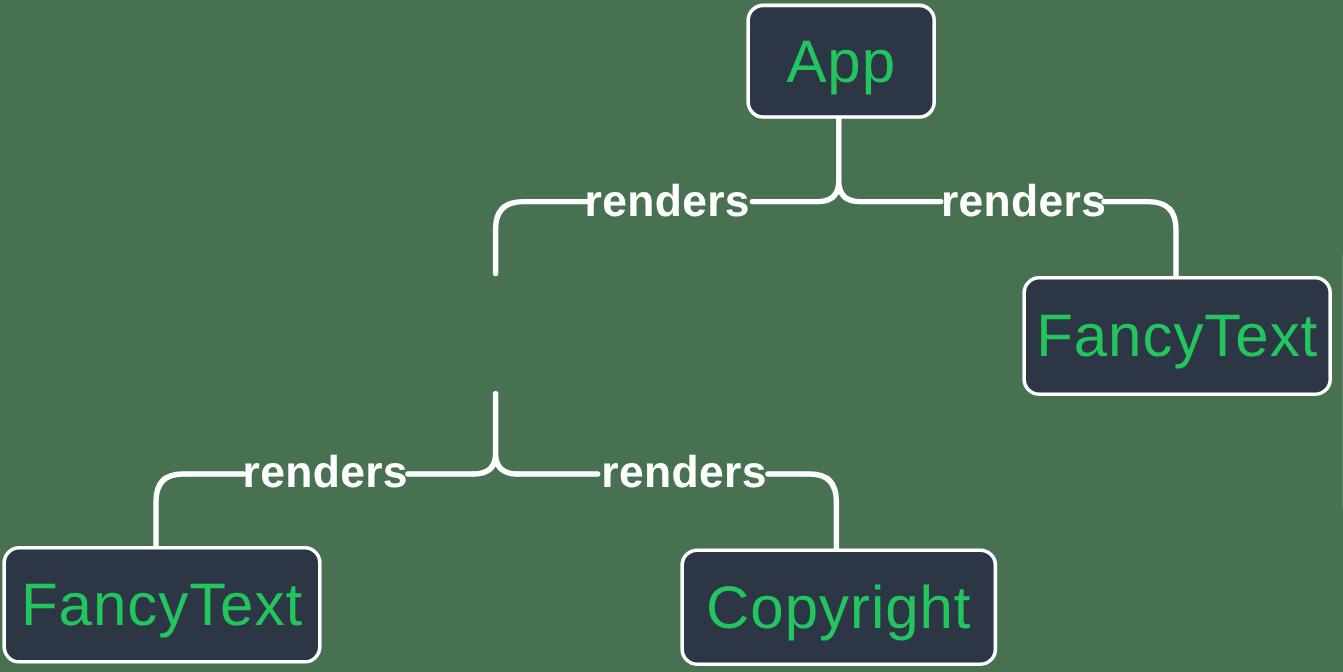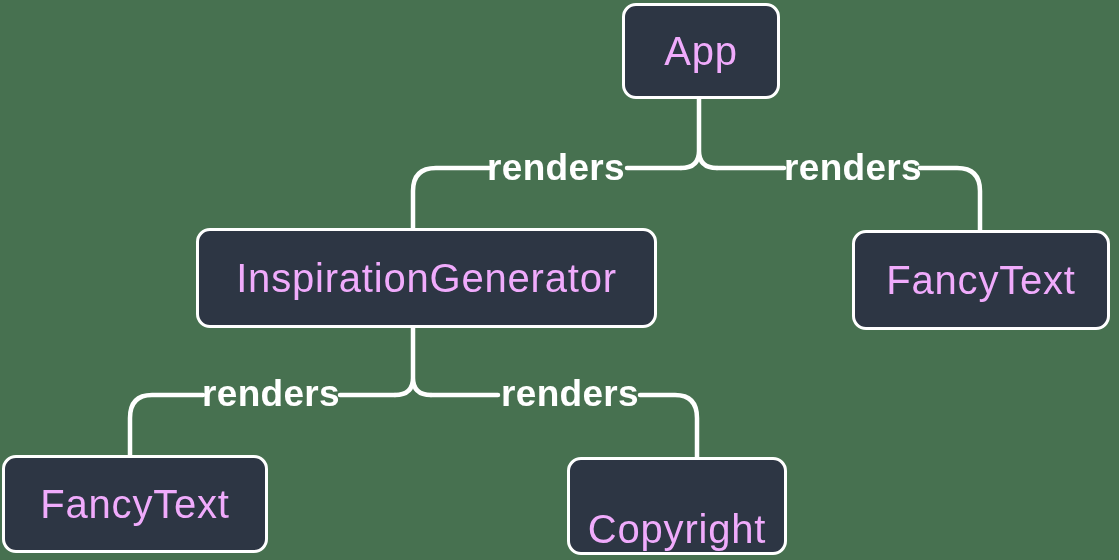--- a/index.html
+++ b/index.html
@@ -26,34 +26,34 @@
     stroke-width: 4.5;
     stroke-linecap: round;
   }
 
   .node {
     position: absolute;
     box-sizing: border-box;
     background: #2D3644;
     border: 3.5px solid #FFFFFF;
     border-radius: 14px;
-    color: #f0abfc;
+    color: #22c55e;
     display: flex;
     align-items: center;
     justify-content: center;
-    font-size: 40px;
+    font-size: 50px;
     font-weight: 400;
     letter-spacing: 0.8px;
     white-space: nowrap;
   }
   .node-app                  { left: 622px; top: 3px;   width: 158px; height: 96px; }
   .node-inspiration          { left: 196px; top: 228px; width: 461px; height: 100px; }
   .node-fancytext-top        { left: 852px; top: 230px; width: 258px; height: 100px; }
   .node-fancytext-bottom     { left: 2px;   top: 455px; width: 266px; height: 98px; }
-  .node-copyright            { left: 567px; top: 457px; width: 220px; height: 98px; align-items: flex-end; }
+  .node-copyright            { left: 567px; top: 457px; width: 264px; height: 98px; }
 
   .edge-label {
     position: absolute;
     transform: translate(-50%, -50%);
     color: #FFFFFF;
     font-size: 37px;
     font-weight: 600;
     letter-spacing: 0.3px;
     white-space: nowrap;
   }
@@ -79,23 +79,20 @@
 
     <path d="M 395 395 L 340 395 M 203 395 L 152 395 Q 130 395 130 418 L 130 455" stroke="#FFFFFF"></path>
 
     <path d="M 431 395 L 498 395 M 640 395 L 675 395 Q 697 395 697 418 L 697 457" stroke="#FFFFFF"></path>
   </svg>
 
   <div class="node node-app" style="background-color: rgb(45, 54, 68);">
     <span>App</span>
   </div>
 
-  <div class="node node-inspiration" style="background-color: rgb(45, 54, 68);">
-    <span>InspirationGenerator</span>
-  </div>
 
   <div class="node node-fancytext-top" style="background-color: rgb(45, 54, 68);">
     <span>FancyText</span>
   </div>
 
   <div class="node node-fancytext-bottom" style="background-color: rgb(45, 54, 68);">
     <span>FancyText</span>
   </div>
 
   <div class="node node-copyright" style="background-color: rgb(45, 54, 68);">

